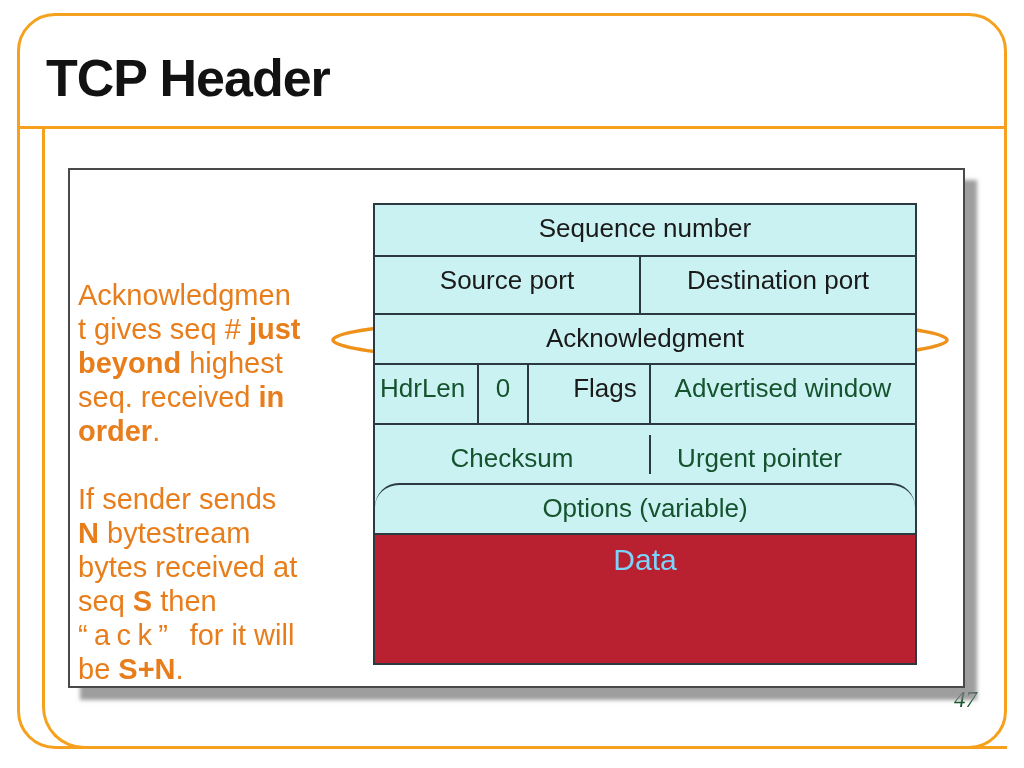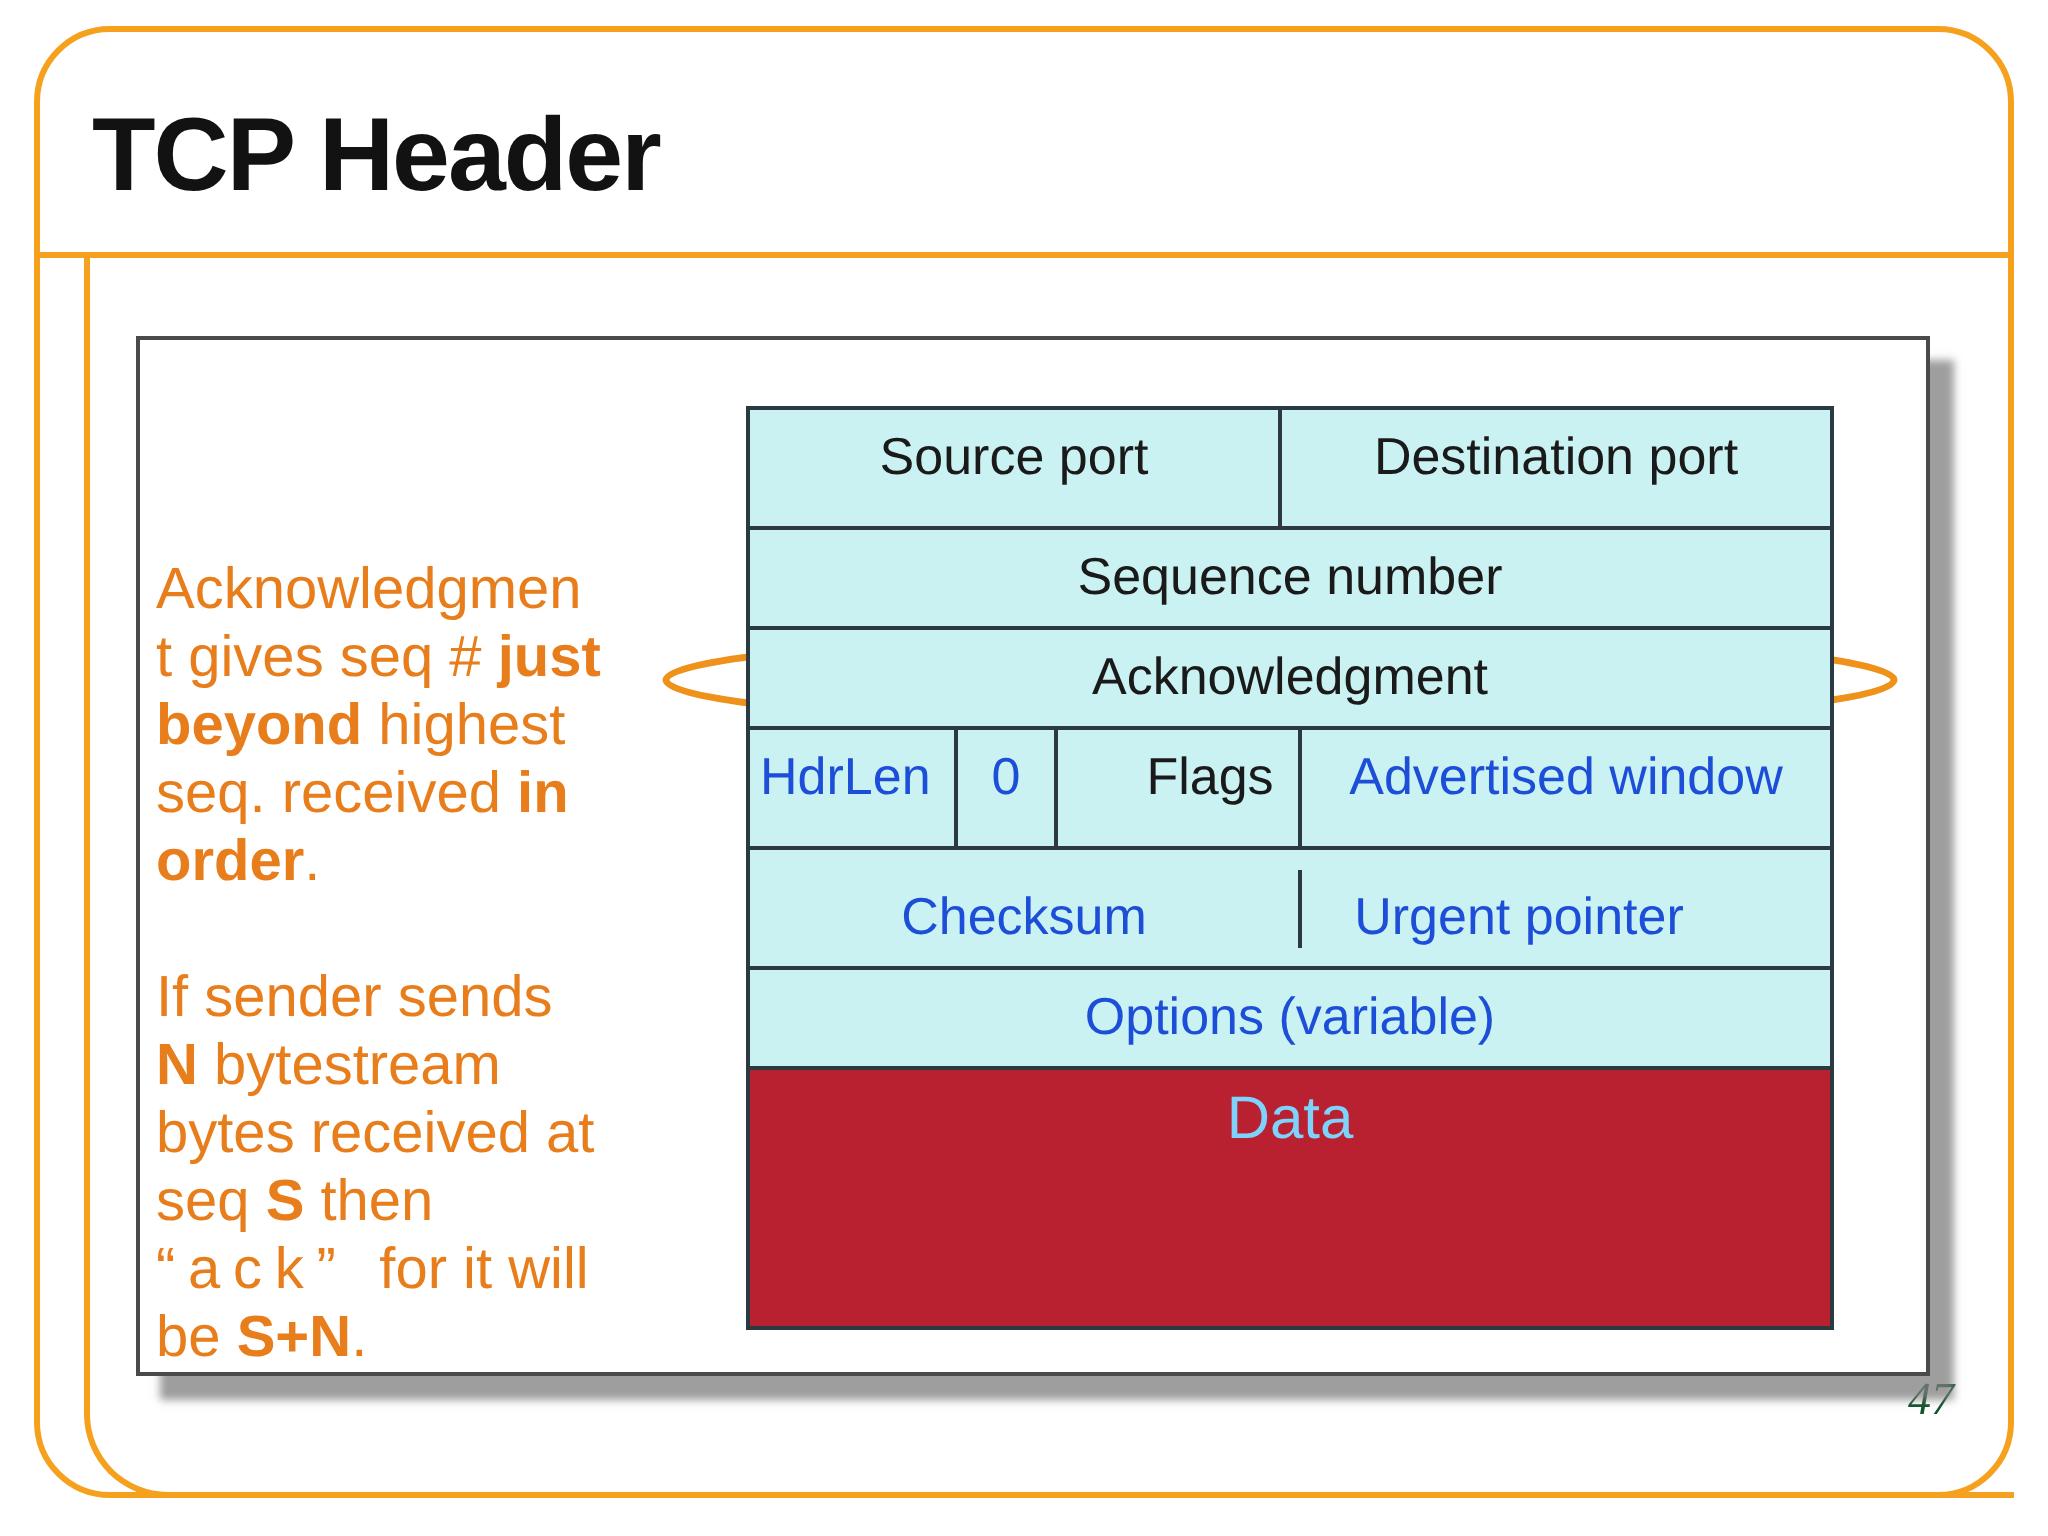--- a/index.html
+++ b/index.html
@@ -38,23 +38,23 @@
   
   .tcp-table { position:absolute; left:373px; top:203px; width:544px; height:462px;
                border:2px solid #2B3A40; z-index:3; display:flex; flex-direction:column;
                background:#CBF2F3; font-size:26px; color:#1a1a1a; }
   .trow { display:flex; width:100%; border-top:2px solid #2B3A40; }
   .trow:first-child { border-top:none; }
   .tcell { display:flex; justify-content:center; align-items:flex-start;
            padding-top:8px; border-left:2px solid #2B3A40; overflow:hidden;
            white-space:nowrap; }
   .tcell:first-child { border-left:none; }
-  .gray { color:#1d4ed8; }
+  .gray { color:#14532d; }
   .r1 { height:58px; } .r2 { height:50px; } .r3 { height:50px; }
-  .r4 { height:60px; } .r5 { height:60px;align-items:center; } .r6 { height:50px; }
+  .r4 { height:60px; } .r5 { height:60px;align-items:center; } .r6 { height:50px;border-radius:24px; }
   .r7 { height:130px; background:#B92030; color:#7dd3fc; font-size:30px;
         justify-content:center; }
   .c-half-l { width:264px; } .c-half-r { width:276px; }
   .c-hdrlen { width:102px; justify-content:flex-start; padding-left:5px; }
   .c-zero { width:50px; } .c-flags { width:122px;padding-left:32px; } .c-adv { width:266px; }
   .c-cksum { width:274px; } .c-urg { width:219px; }
   .c-full { width:100%; }
 
   
   .page-num { position:absolute; left:930px; top:687px; width:47px; text-align:right;
@@ -77,26 +77,26 @@
   <div class="note">
       <div class="para"><span>Acknowledgmen</span><br><span>t gives seq # </span><b>just</b><br><b>beyond</b><span> highest</span><br><span>seq. received </span><b>in</b><br><b>order</b><span>.</span></div>
       <div class="para"><span>If sender sends</span><br><b>N</b><span> bytestream</span><br><span>bytes received at</span><br><span>seq </span><b>S</b><span> then</span><br><span class="spaced">“ack”</span><span> for it will</span><br><span>be </span><b>S+N</b><span>.</span></div>
     </div>
 
   <svg class="ellipse-svg" width="624" height="54">
     <ellipse cx="312" cy="27" rx="307" ry="23" fill="none" stroke="#EE921C" stroke-width="3.5"></ellipse>
   </svg>
 
   <div class="tcp-table">
+    <div class="trow r2">
+      <div class="tcell c-full">Sequence number</div>
+    </div>
     <div class="trow r1">
       <div class="tcell c-half-l">Source port</div>
       <div class="tcell c-half-r">Destination port</div>
-    </div>
-    <div class="trow r2">
-      <div class="tcell c-full">Sequence number</div>
     </div>
     <div class="trow r3">
       <div class="tcell c-full">Acknowledgment</div>
     </div>
     <div class="trow r4">
       <div class="tcell c-hdrlen gray">HdrLen</div>
       <div class="tcell c-zero gray">0</div>
       <div class="tcell c-flags">Flags</div>
       <div class="tcell c-adv gray">Advertised window</div>
     </div>

